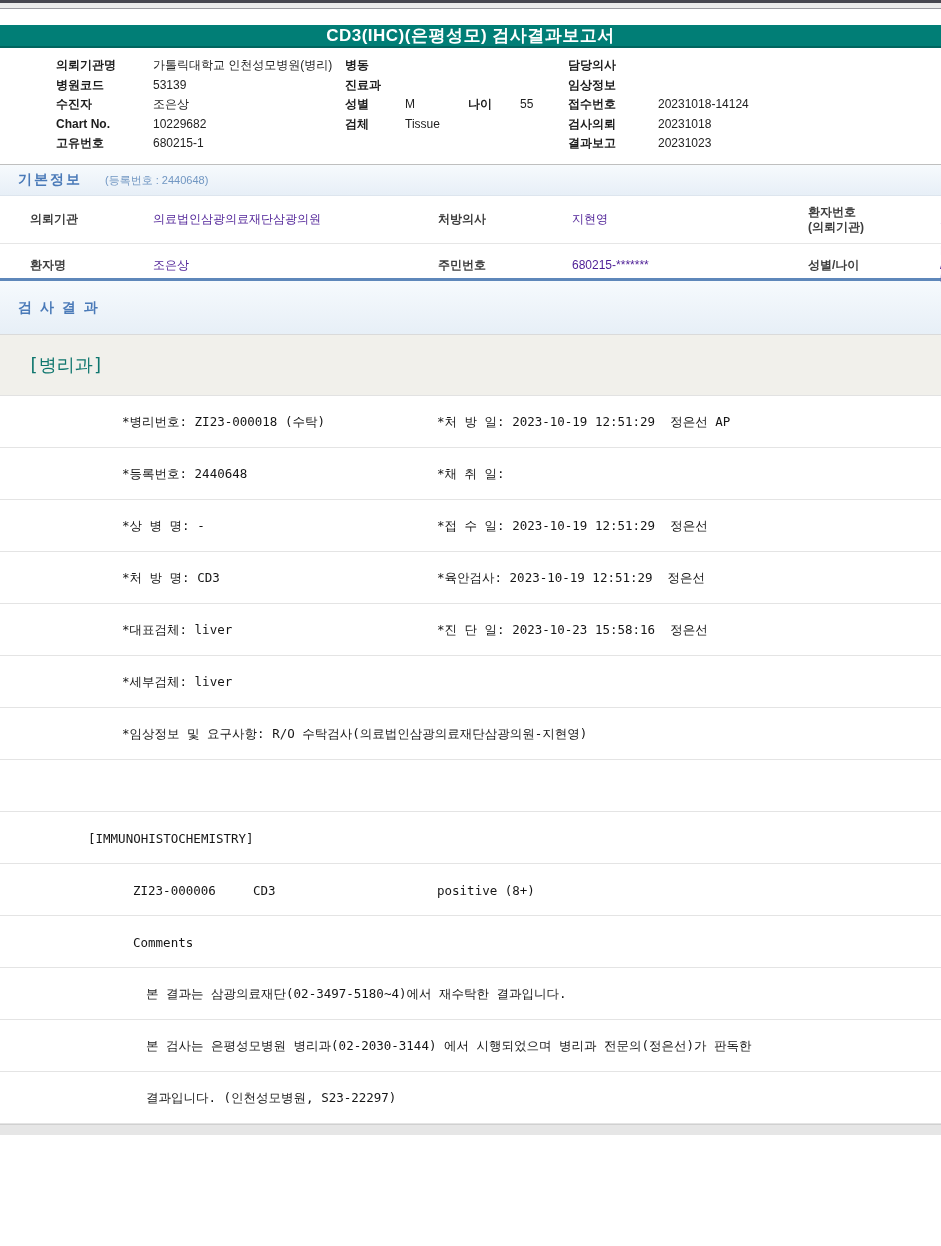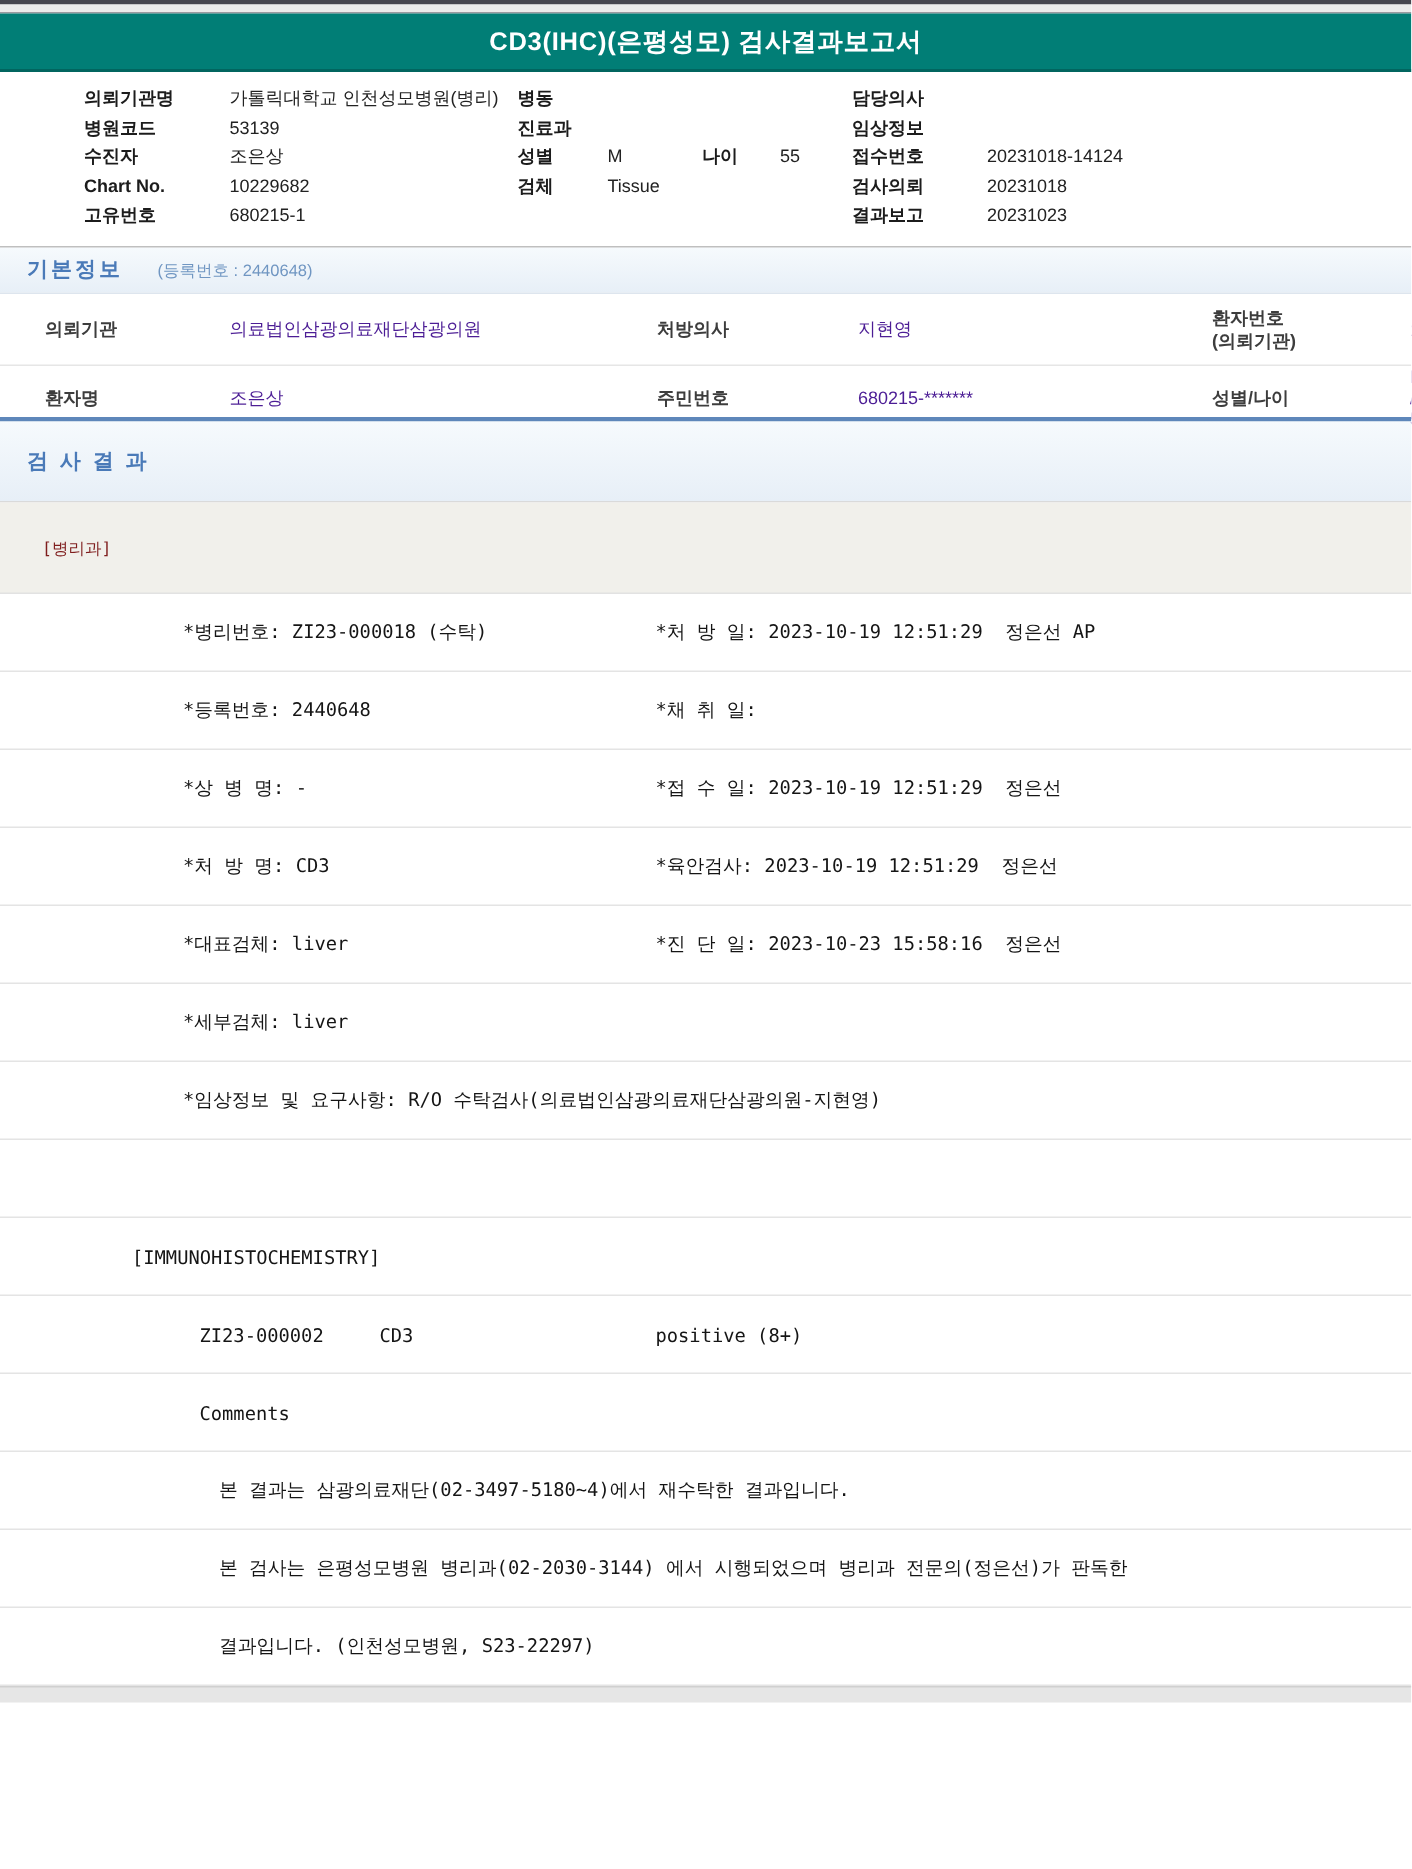--- a/index.html
+++ b/index.html
@@ -8,24 +8,24 @@
     position: relative;
     width: 941px;
     height: 1246px;
     background: #fff;
     font-family: "Liberation Sans", "DejaVu Sans", sans-serif;
     overflow: hidden;
   }
   .top-line { height: 3px; background: #46464f; }
   .top-gap { height: 6px; background: #ebebeb; border-bottom: 1px solid #9a9aa0; }
   .title-bar {
-    height: 39px;
+    height: 23px;
     background: #017e76;
     border-bottom: 2px solid #01655f;
-    display: flex; align-items: center; justify-content: center;
+    display: flex; align-items: center; justify-content: center; margin-top: 16px;
   }
   .title-bar .doc-title {
     color: #ffffff; font-weight: bold; font-size: 17px; letter-spacing: 0.5px;
   }
   
   .patient-header { position: relative; height: 116px; background: #fff; }
   .hcol { position: absolute; top: 8px; }
   #hcol-left  { left: 56px; }
   #hcol-mid   { left: 345px; }
   #hcol-right { left: 568px; }
@@ -58,21 +58,21 @@
     gap: 40px;
   }
   .bi-row:first-child { height: 48px; }
   .bi-row:last-child { height: 34px; border-bottom: none; }
   .bi-label { font-weight: bold; font-size: 12px; color: #3d3d3d; white-space: pre-line; line-height: 15px; }
   .bi-value { font-size: 12px; color: #4c1d95; }
   
   #department-band {
     height: 61px; background: #f1f0eb; border-bottom: 1px solid #e2e2e2;
     display: flex; align-items: center; padding-left: 28px;
-    font-family: "DejaVu Sans Mono", monospace; font-size: 11px; color: #7f1d1d;
+    font-family: "DejaVu Sans Mono", monospace; font-size: 18px; color: #0f766e;
   }
   
   .report-row { position: relative; height: 52px; border-bottom: 1px solid #e4e4e4; background: #fff; }
   .rcell {
     position: absolute; top: 50%; transform: translateY(-50%);
     font-family: "DejaVu Sans Mono", monospace;
     font-size: 12.5px; color: #151515; white-space: pre;
   }
   .bottom-strip { height: 11px; background: #e6e6e6; border-top: 1px solid #d0d0d0; }
 </style>
@@ -169,21 +169,21 @@
         <span class="rcell" style="left: 122px;">*세부검체: liver</span>
       </div>
       <div class="report-row">
         <span class="rcell" style="left: 122px;">*임상정보 및 요구사항: R/O 수탁검사(의료법인삼광의료재단삼광의원-지현영)</span>
       </div>
       <div class="report-row"></div>
       <div class="report-row">
         <span class="rcell" style="left: 88px;">[IMMUNOHISTOCHEMISTRY]</span>
       </div>
       <div class="report-row">
-        <span class="rcell" style="left: 133px;">ZI23-000002</span>
+        <span class="rcell" style="left: 133px;">ZI23-000006</span>
         <span class="rcell" style="left: 253px;">CD3</span>
         <span class="rcell" style="left: 437px;">positive (8+)</span>
       </div>
       <div class="report-row">
         <span class="rcell" style="left: 133px;">Comments</span>
       </div>
       <div class="report-row">
         <span class="rcell" style="left: 146px;">본 결과는 삼광의료재단(02-3497-5180~4)에서 재수탁한 결과입니다.</span>
       </div>
       <div class="report-row">

